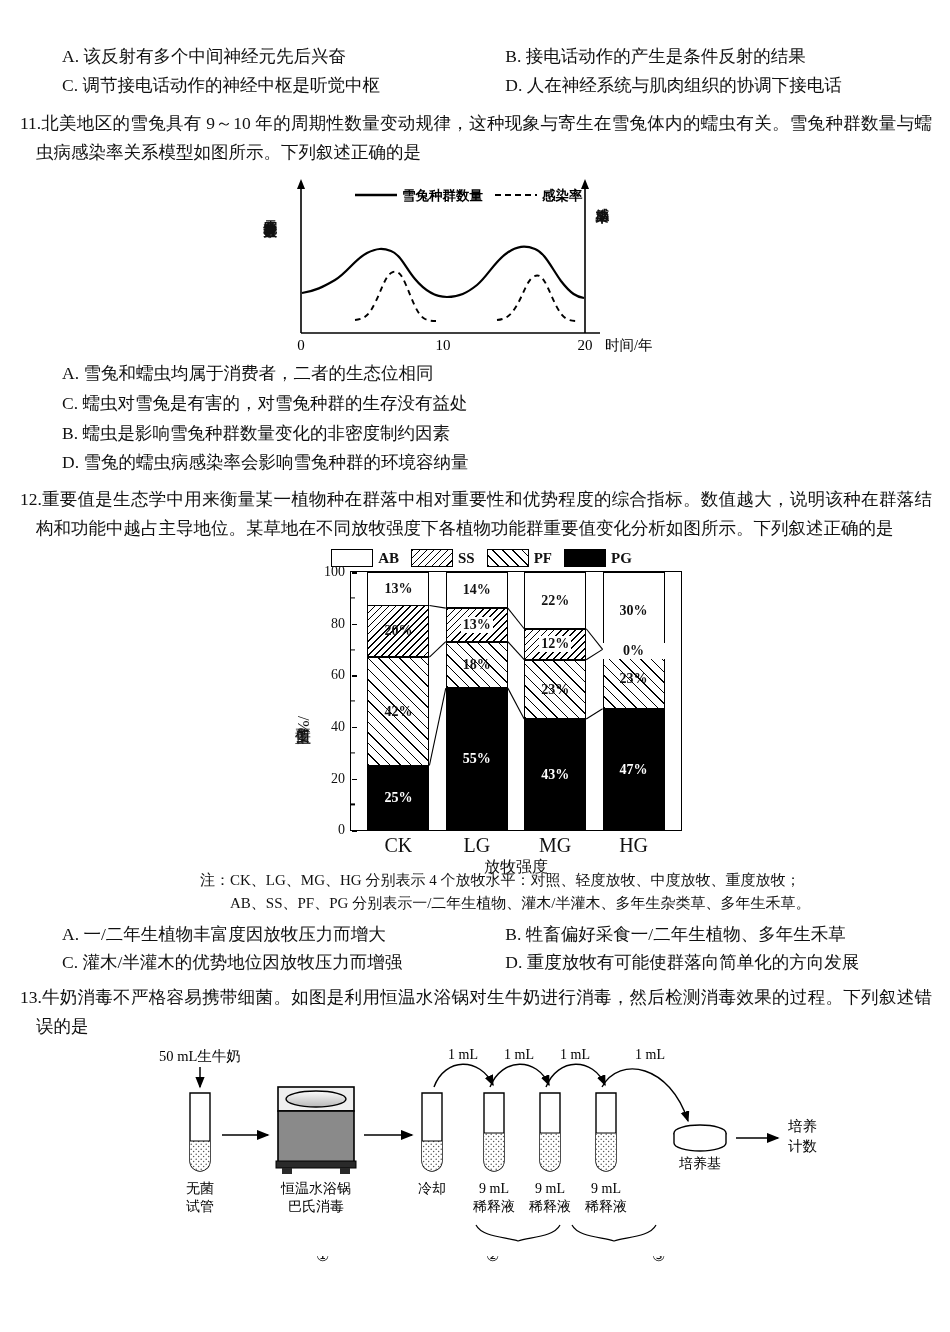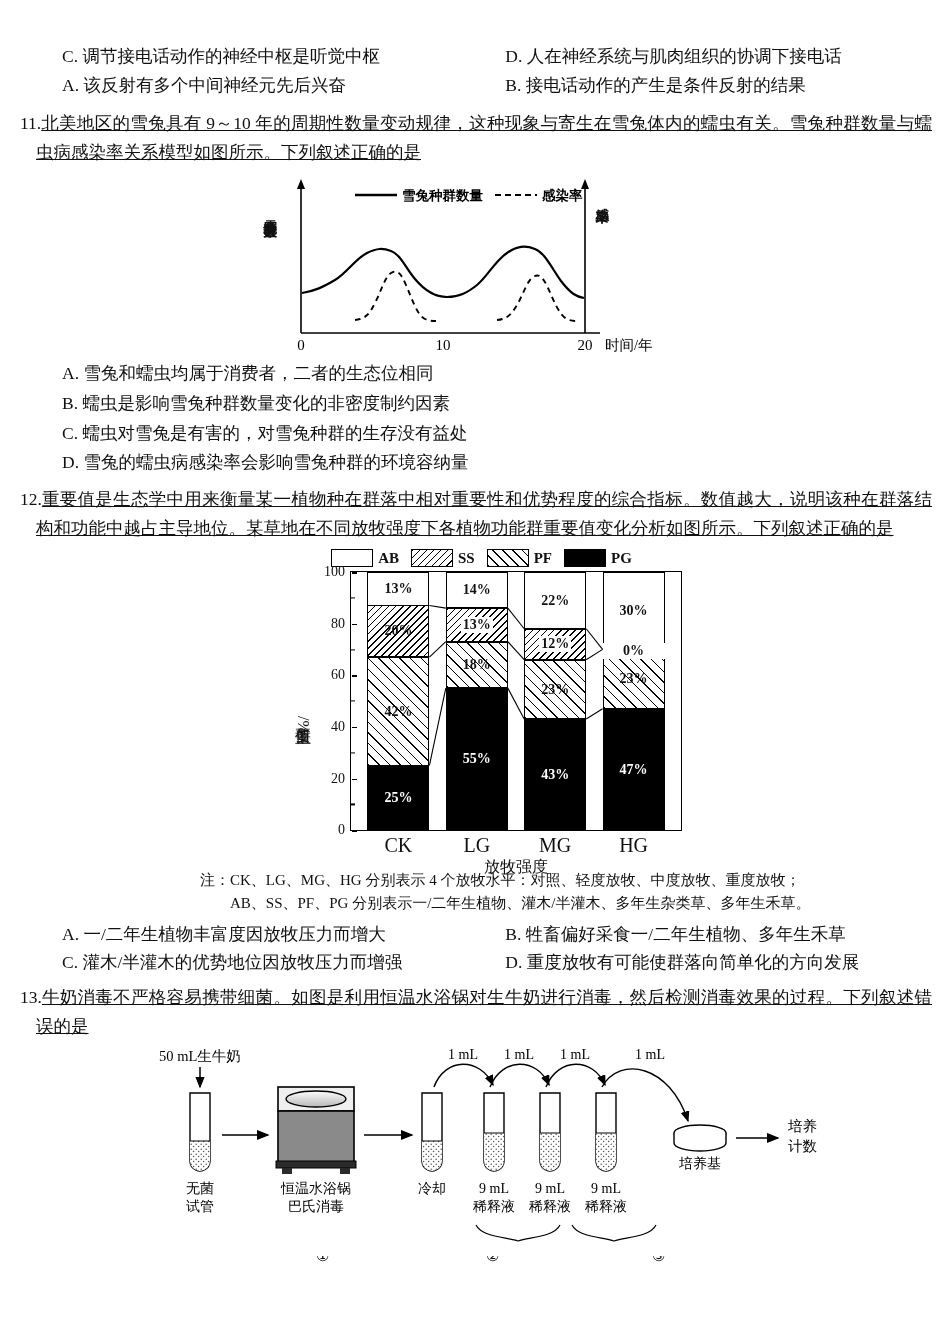--- a/index.html
+++ b/index.html
@@ -12,21 +12,21 @@
 
   
   .opt-row{display:flex;width:100%;}
   .opt-col{width:50%;}
   .two-col-opts{padding-left:62px;padding-right:18px;font-size:17.5px;line-height:1.63;}
   .two-col-opts .opt-col:first-child{width:452px;}
   .opt-label{letter-spacing:0;}
 
   .qblock{padding-left:22px;padding-right:18px;font-size:17.5px;line-height:1.66;}
   .qnum{float:left;margin-left:-2px;}
-  .qbody{margin-left:14px;text-align:justify;text-justify:inter-ideograph;text-decoration:underline;}
+  .qbody{margin-left:14px;text-align:justify;text-justify:inter-ideograph;}
 
   .sub-opts{padding-left:62px;font-size:17.5px;line-height:1.70;}
 
   .note{font-size:15px;line-height:1.55;padding-left:200px;}
   .note .l2{padding-left:30px;}
 
   
   .fig1-wrap{position:relative;height:180px;}
   .fig1{position:absolute;left:255px;top:0;width:400px;height:180px;}
   .ax-lab-v{
@@ -70,36 +70,36 @@
   text{font-family:"Liberation Serif","DejaVu Serif",serif;}
 </style>
 </head>
 <body>
 
 <div class="page">
 
   <div class="two-col-opts" style="padding-top:42px;">
     <div class="opt-row">
       <div class="opt-col">
+        <span class="opt-label">A.</span>
+        <span>该反射有多个中间神经元先后兴奋</span>
+      </div>
+      <div class="opt-col">
+        <span class="opt-label">B.</span>
+        <span>接电话动作的产生是条件反射的结果</span>
+      </div>
+    </div>
+    <div class="opt-row">
+      <div class="opt-col">
         <span class="opt-label">C.</span>
         <span>调节接电话动作的神经中枢是听觉中枢</span>
       </div>
       <div class="opt-col">
         <span class="opt-label">D.</span>
         <span>人在神经系统与肌肉组织的协调下接电话</span>
-      </div>
-    </div>
-    <div class="opt-row">
-      <div class="opt-col">
-        <span class="opt-label">A.</span>
-        <span>该反射有多个中间神经元先后兴奋</span>
-      </div>
-      <div class="opt-col">
-        <span class="opt-label">B.</span>
-        <span>接电话动作的产生是条件反射的结果</span>
       </div>
     </div>
   </div>
 
   <div class="qblock" style="margin-top:10px;">
     <span class="qnum">11.</span>
     <div class="qbody">北美地区的雪兔具有 9～10 年的周期性数量变动规律，这种现象与寄生在雪兔体内的蠕虫有关。雪兔种群数量与蠕虫病感染率关系模型如图所示。下列叙述正确的是</div>
   </div>
 
   <div class="fig1-wrap" style="margin-top:8px;">
@@ -140,26 +140,26 @@
       <div class="ax-lab-v" style="position:absolute;left:340px;top:22px;">感染率</div>
     </div>
   </div>
 
   <div class="sub-opts" style="margin-top:4px;">
     <div>
       <span>A.</span>
       <span>雪兔和蠕虫均属于消费者，二者的生态位相同</span>
     </div>
     <div>
+      <span>C.</span>
+      <span>蠕虫对雪兔是有害的，对雪兔种群的生存没有益处</span>
+    </div>
+    <div>
       <span>B.</span>
       <span>蠕虫是影响雪兔种群数量变化的非密度制约因素</span>
-    </div>
-    <div>
-      <span>C.</span>
-      <span>蠕虫对雪兔是有害的，对雪兔种群的生存没有益处</span>
     </div>
     <div>
       <span>D.</span>
       <span>雪兔的蠕虫病感染率会影响雪兔种群的环境容纳量</span>
     </div>
   </div>
 
   <div class="qblock" style="margin-top:7px;">
     <span class="qnum">12.</span>
     <div class="qbody">重要值是生态学中用来衡量某一植物种在群落中相对重要性和优势程度的综合指标。数值越大，说明该种在群落结构和功能中越占主导地位。某草地在不同放牧强度下各植物功能群重要值变化分析如图所示。下列叙述正确的是</div>

